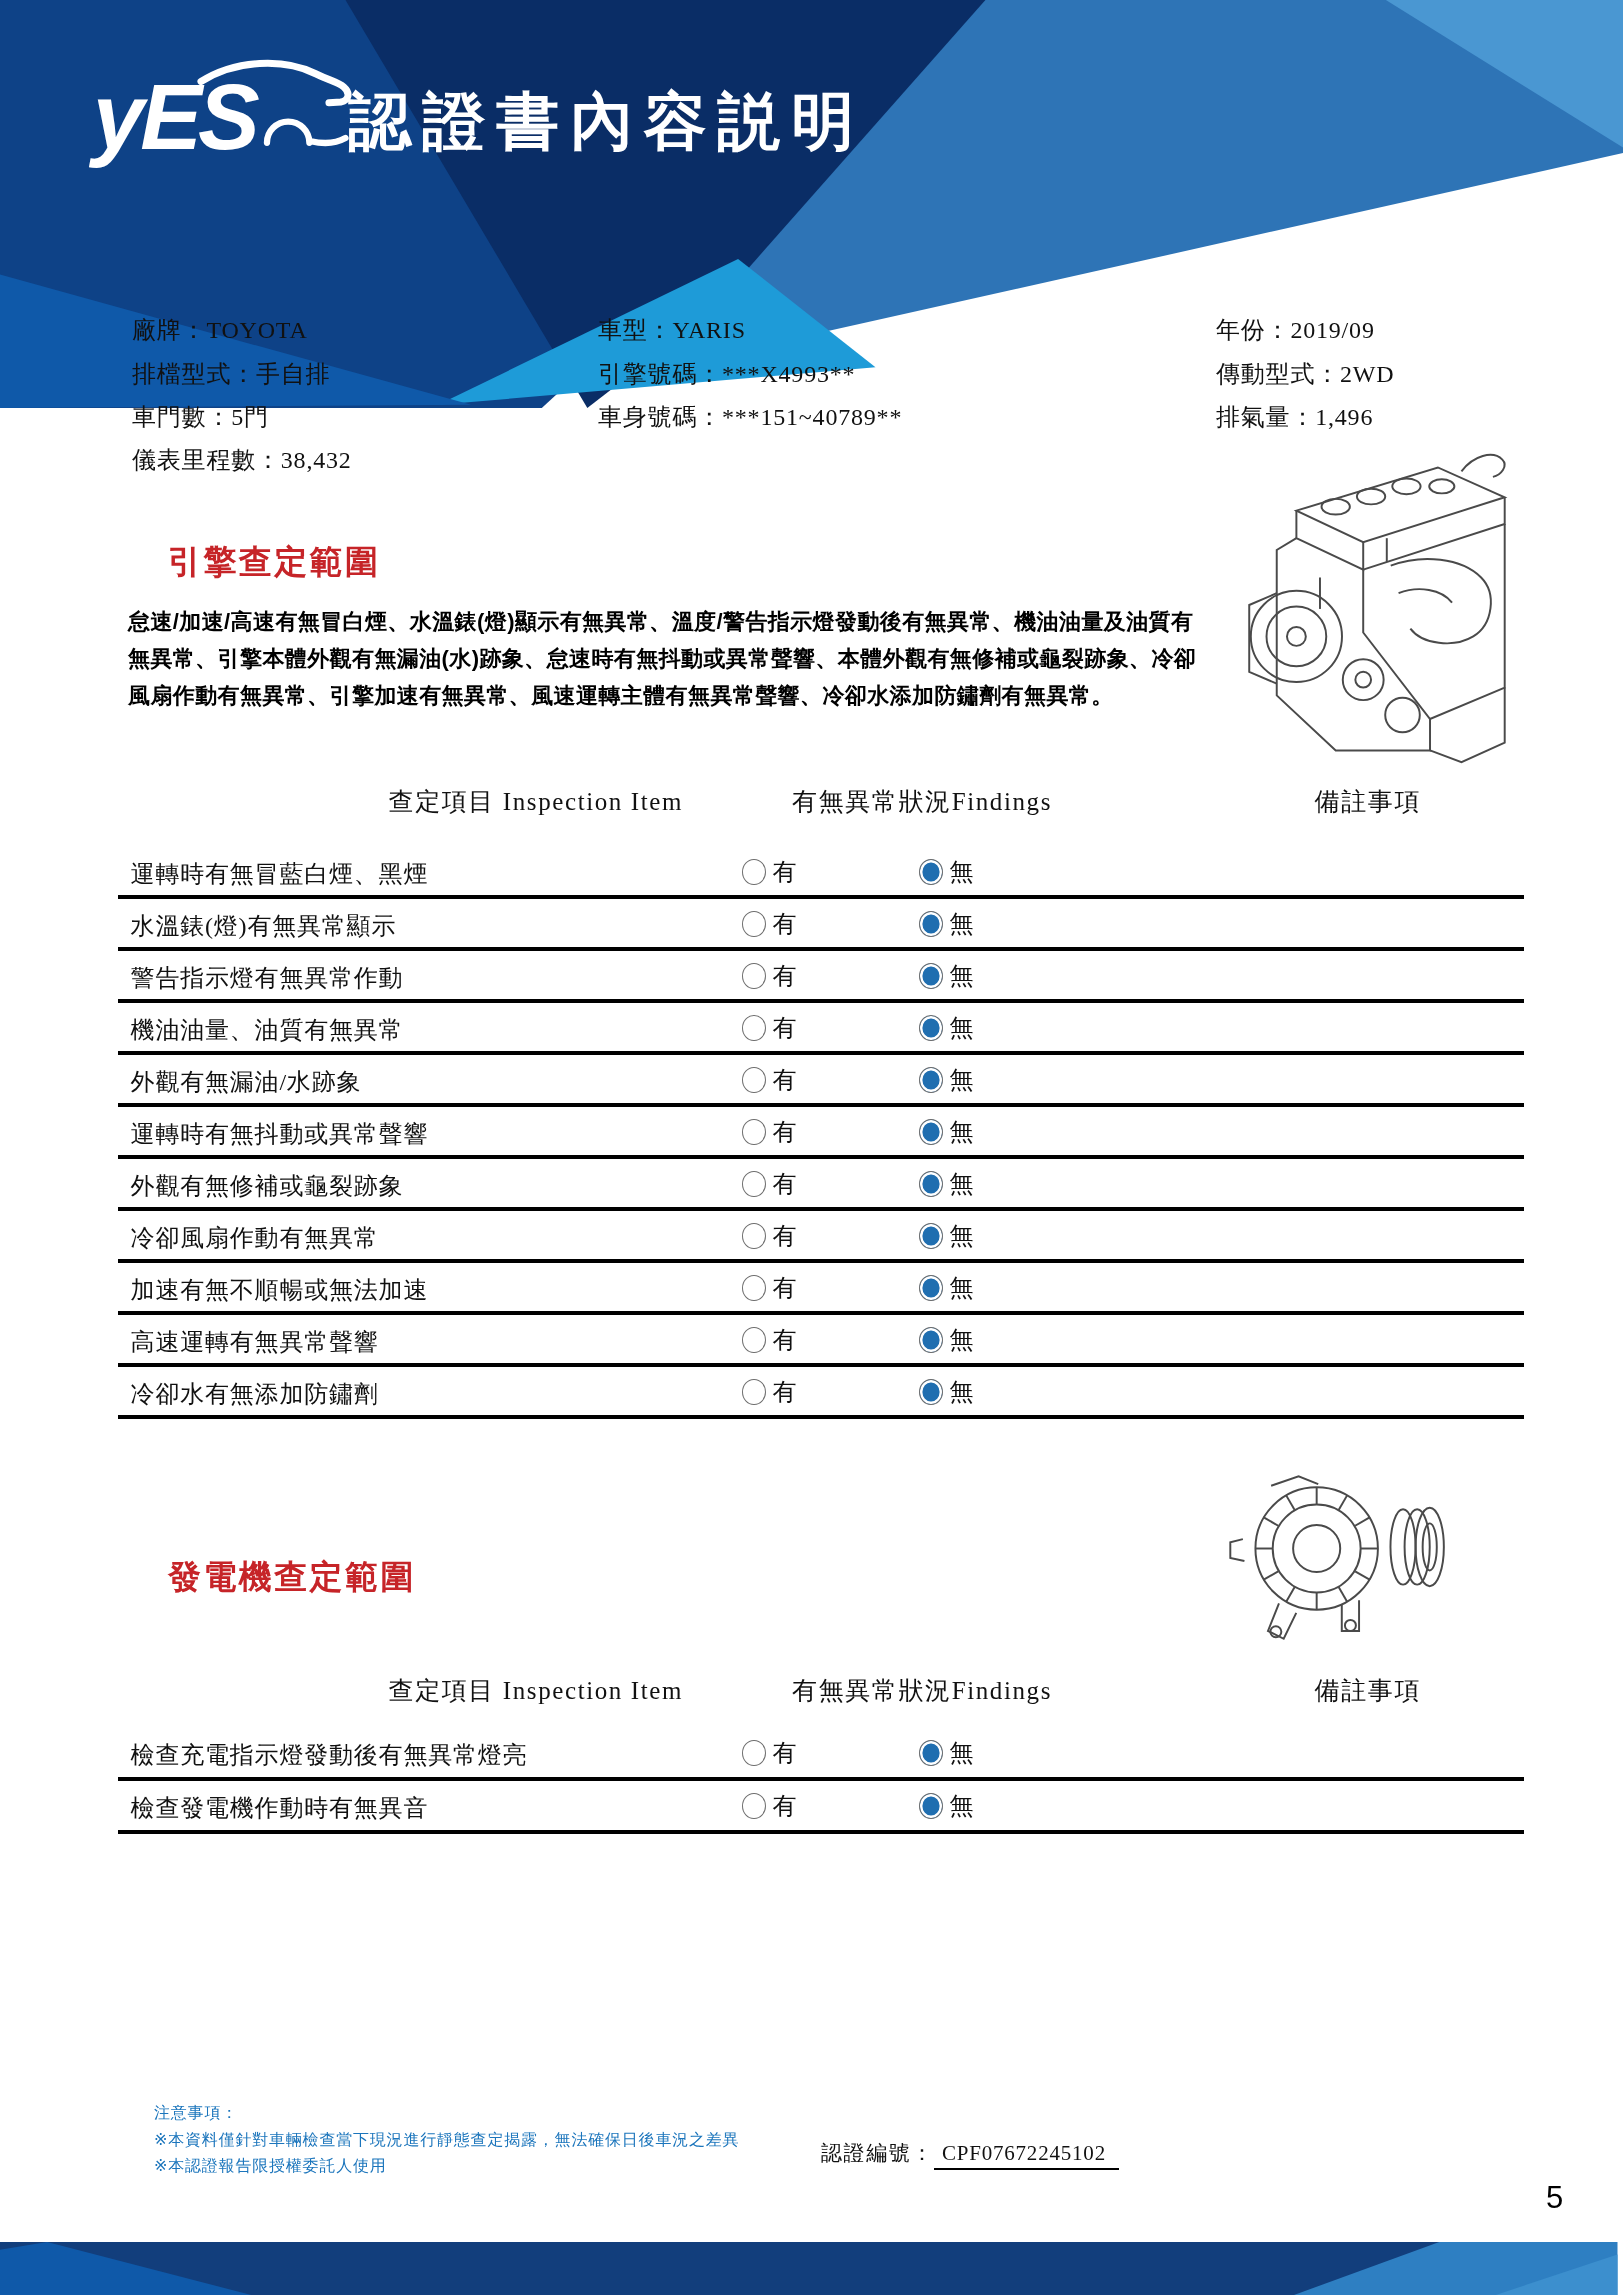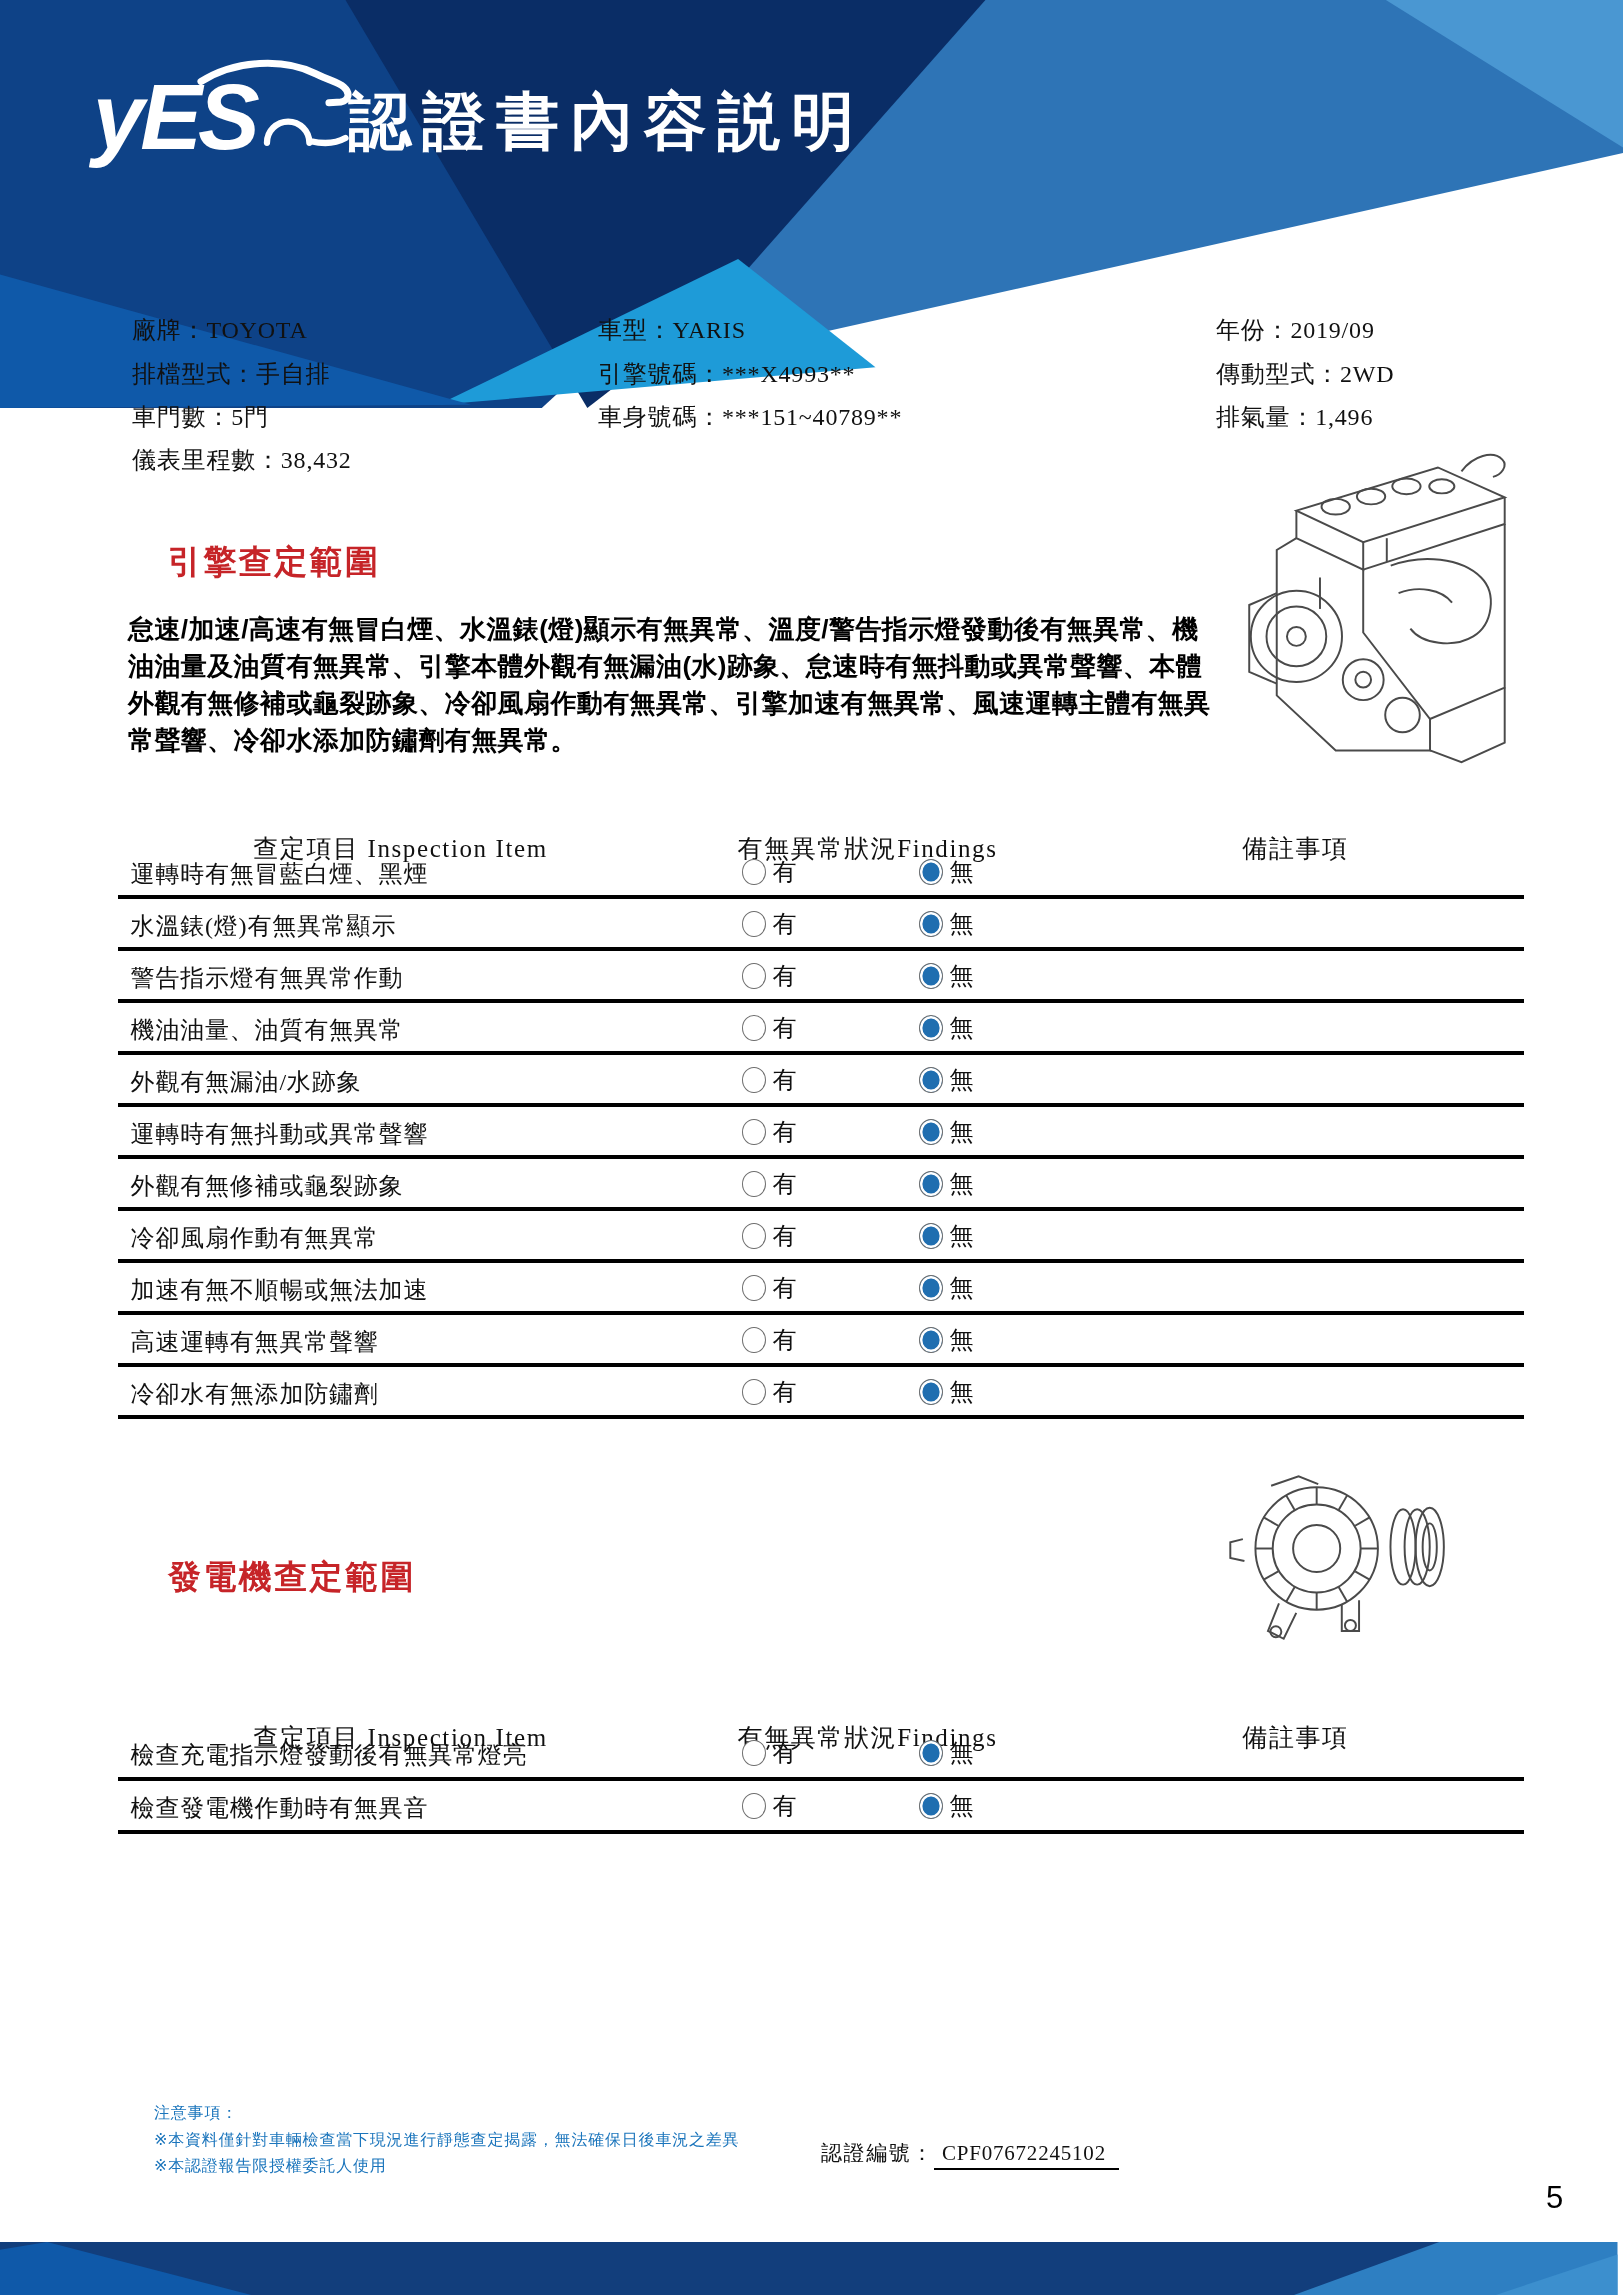--- a/index.html
+++ b/index.html
@@ -12,26 +12,26 @@
 
   
   .header-svg{position:absolute;top:0;left:0;width:1623px;height:408px;}
 
   
   .vinfo-item{position:absolute;font-size:24px;letter-spacing:0.8px;white-space:nowrap;}
 
   
   .section-title{position:absolute;font-size:33px;color:#c62428;letter-spacing:2.4px;
     font-family:"Liberation Sans","DejaVu Sans",sans-serif;font-weight:800;margin-left:40px;}
-  .section-desc{position:absolute;font-size:26px;line-height:37px;color:#000;
-    font-family:"Liberation Sans","DejaVu Sans",sans-serif;font-weight:700;letter-spacing:0.4px;margin-top:8px;}
+  .section-desc{position:absolute;font-size:22px;line-height:37px;color:#000;
+    font-family:"Liberation Sans","DejaVu Sans",sans-serif;font-weight:700;letter-spacing:0.4px;}
 
   
   .tbl-header{position:absolute;height:36px;font-size:25px;letter-spacing:1.6px;white-space:nowrap;}
-  .tbl-header .cell{position:absolute;top:0;text-align:center;margin-top:47px;}
+  .tbl-header .cell{position:absolute;top:0;text-align:right;}
   .tbl{position:absolute;left:118px;width:1406px;text-align:center;}
   .trow{position:relative;width:100%;border-bottom:4.7px solid #000;}
   .trow .item{position:absolute;left:12.6px;top:11px;font-size:24px;letter-spacing:0.8px;white-space:nowrap;}
   .rgroup{position:absolute;top:9.4px;display:flex;align-items:center;gap:7px;font-size:24px;}
   .rg1{left:624px;}
   .rg2{left:801px;}
   .radio{width:23.6px;height:26px;border-radius:50%;border:1.6px solid #6f6f6f;background:#fff;box-sizing:border-box;}
   .radio.checked{background:#1f6eb0;box-shadow:inset 0 0 0 2.4px #fff;}
 
   

